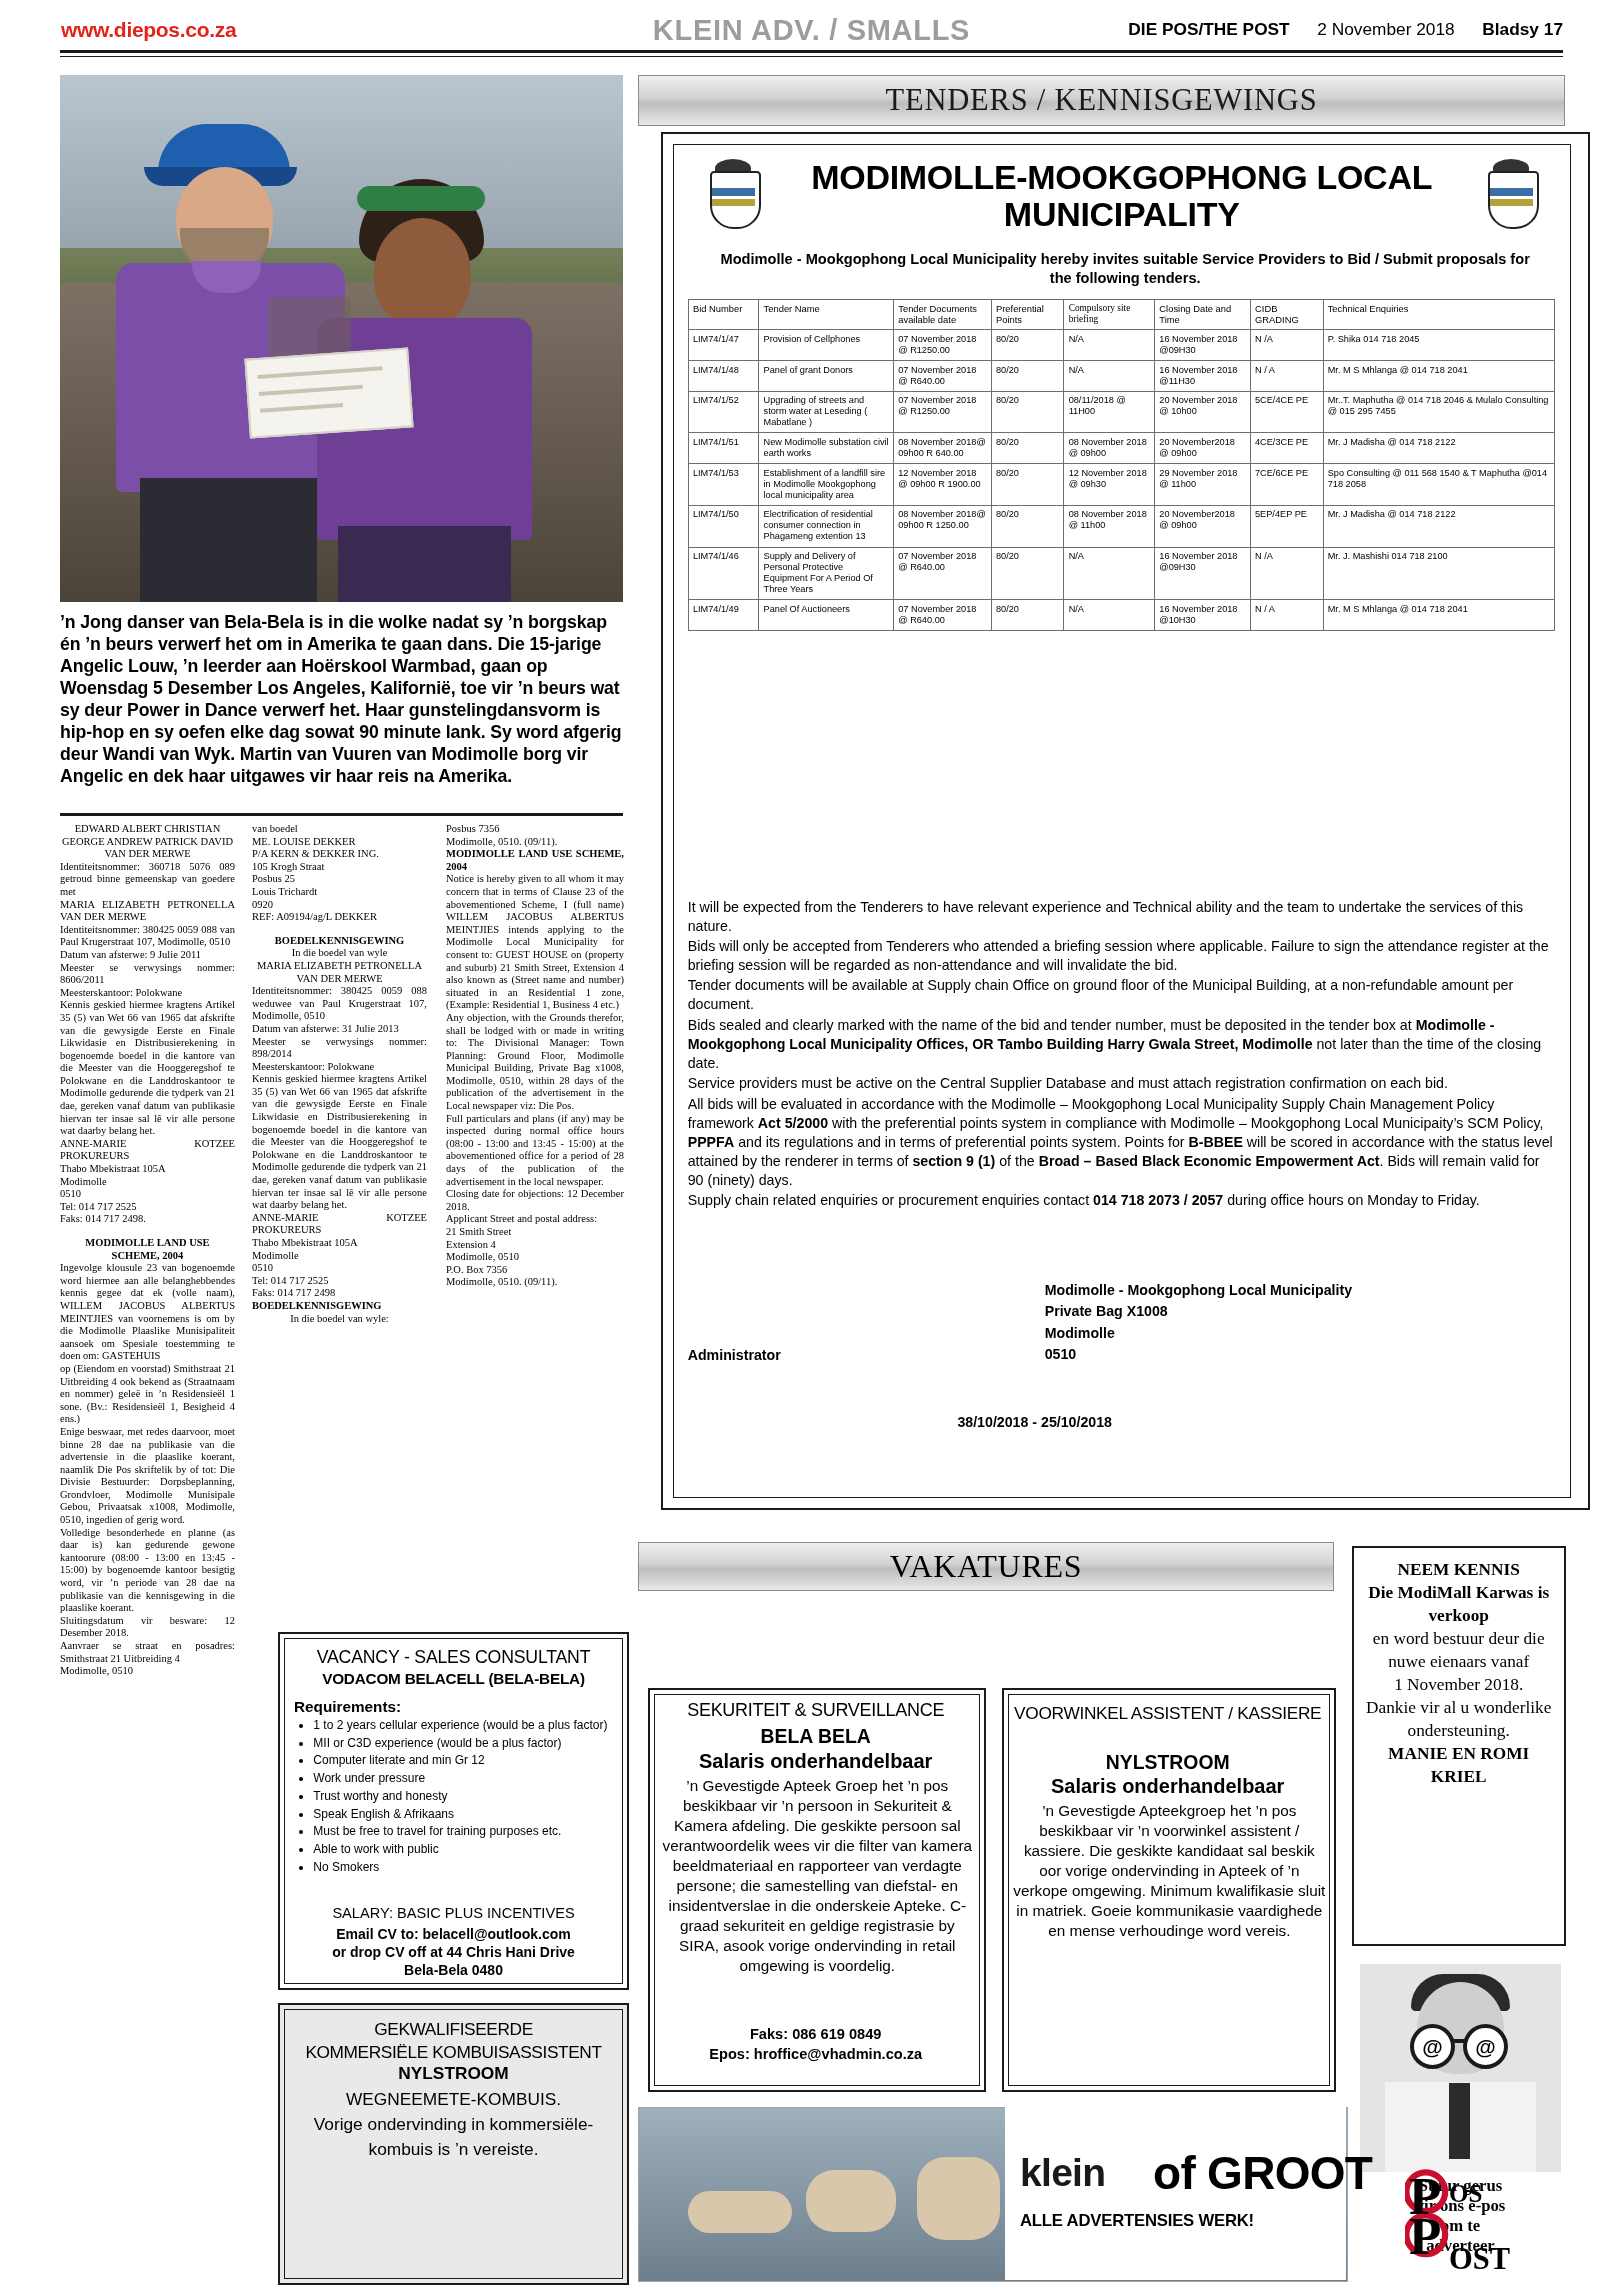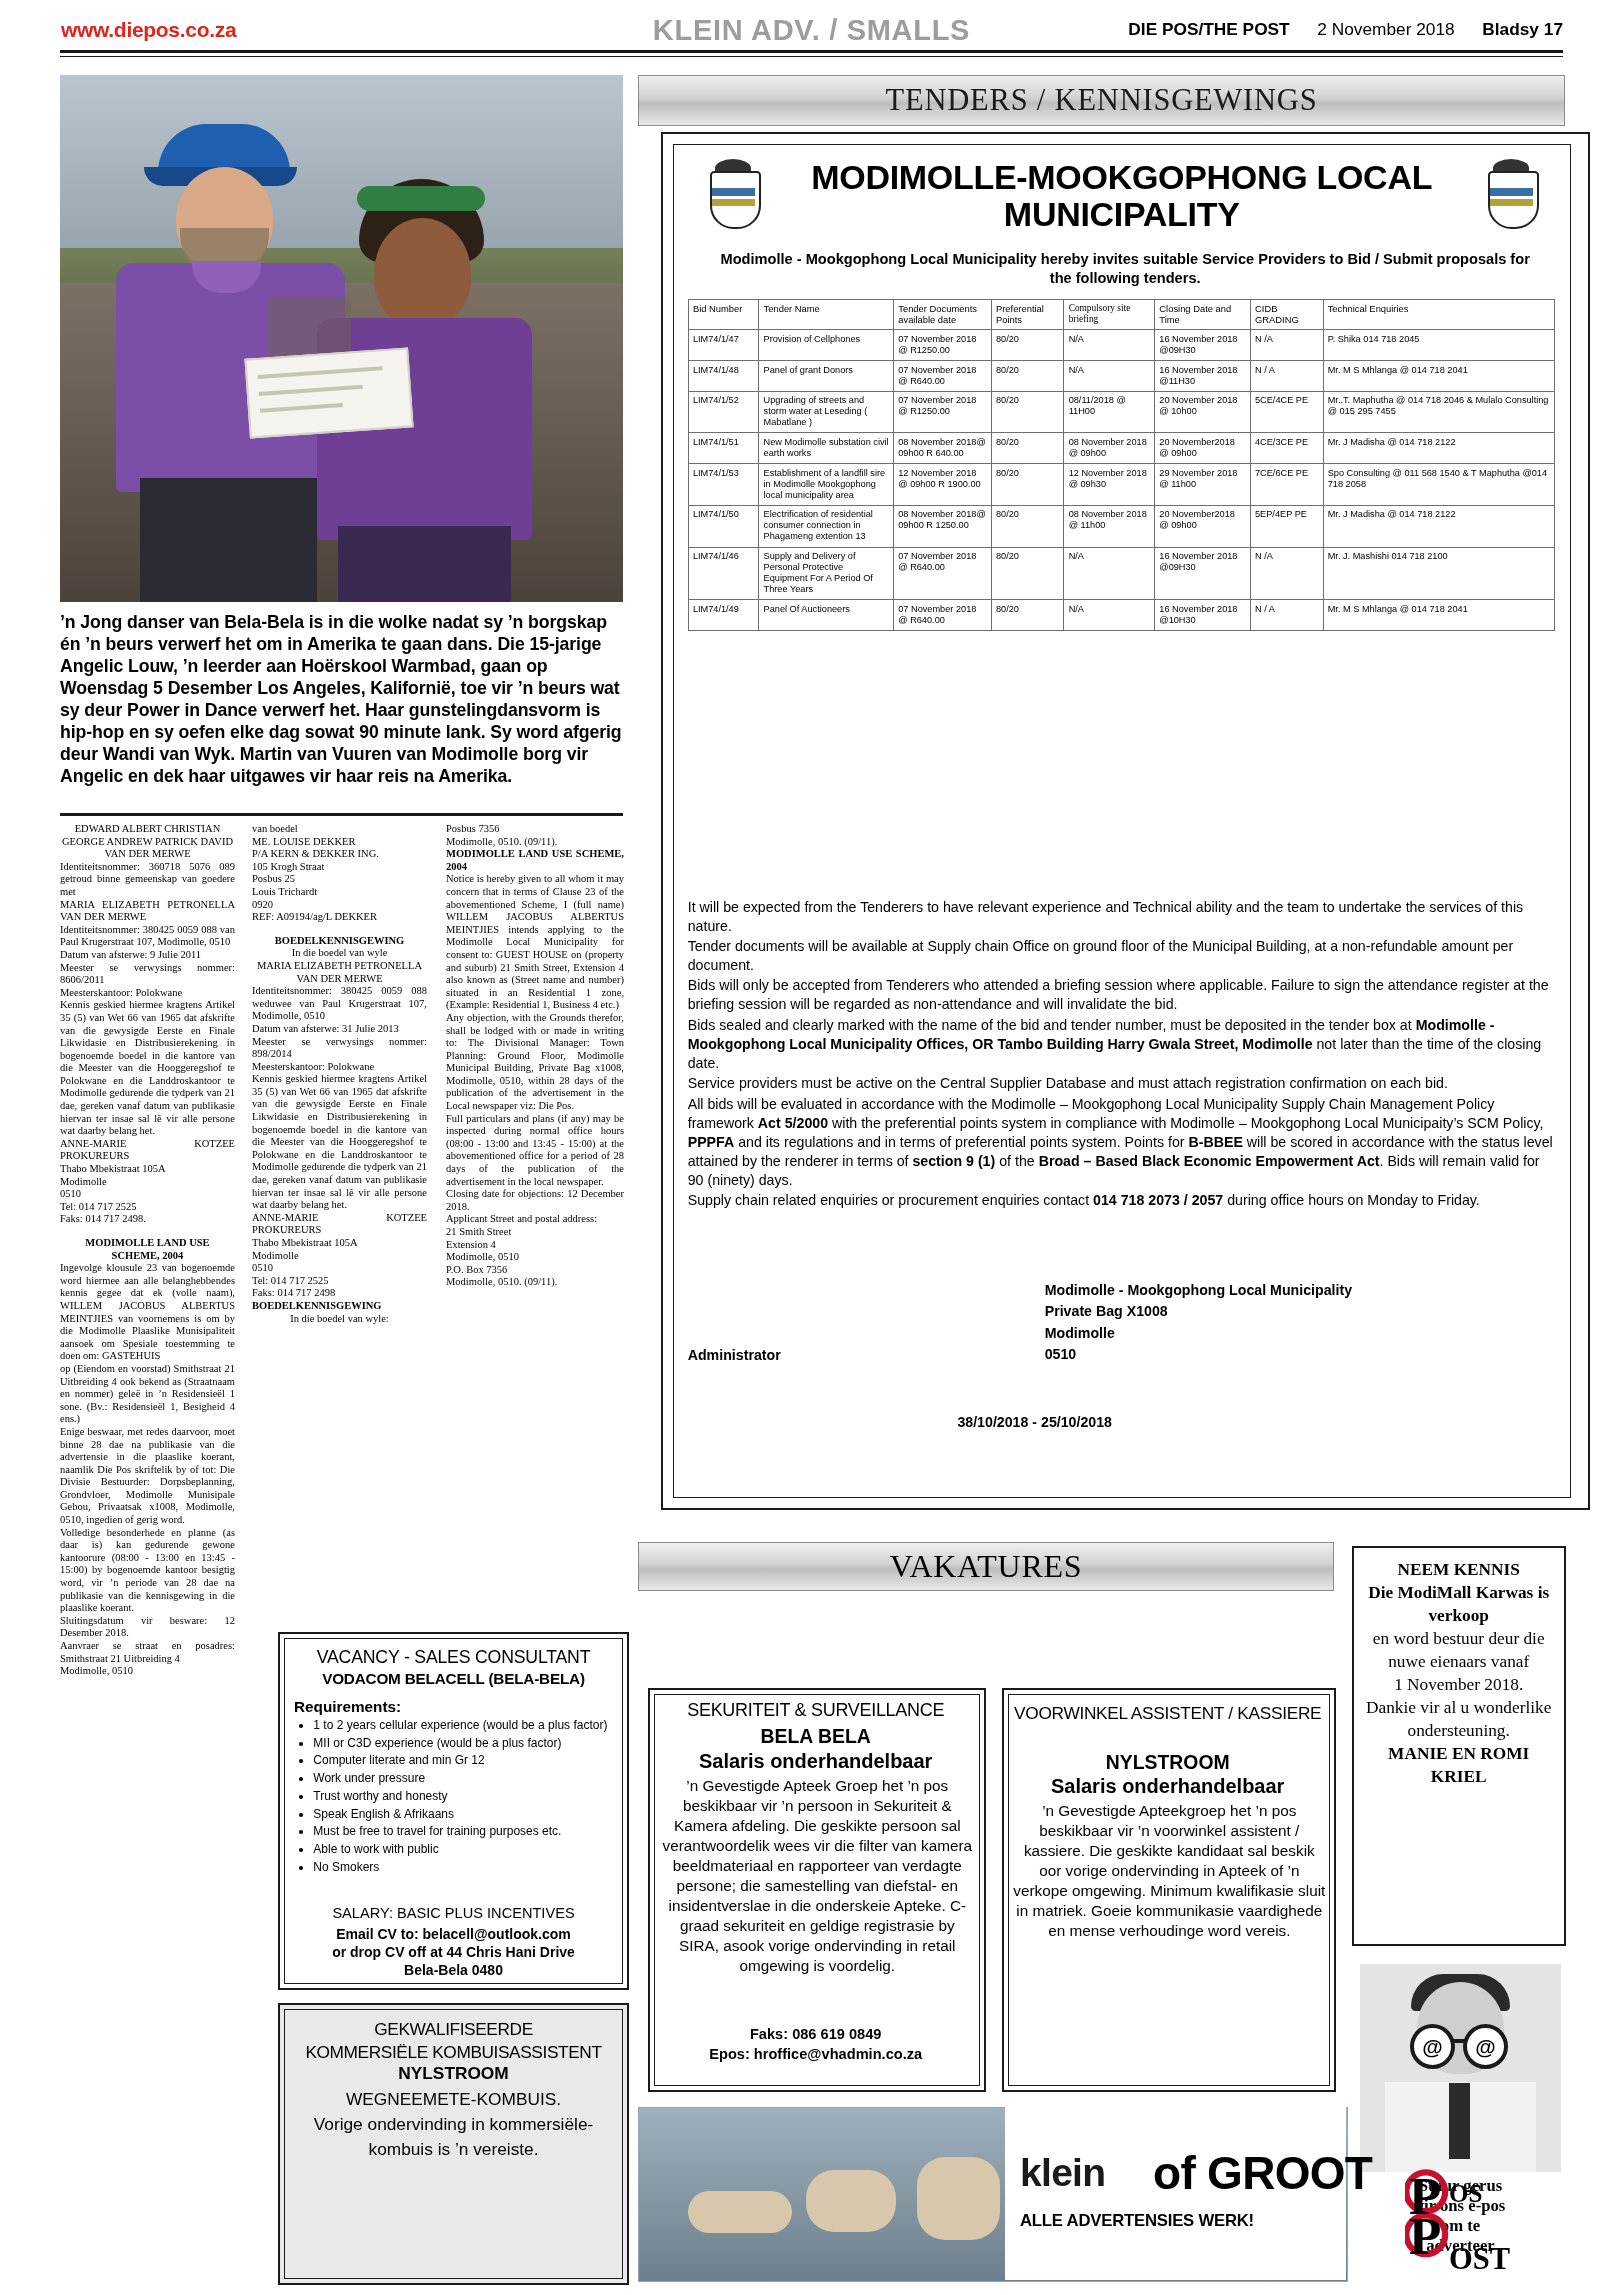--- a/index.html
+++ b/index.html
@@ -422,22 +422,22 @@
             <td>N/A</td>
             <td>16 November 2018 @10H30</td>
             <td>N / A</td>
             <td>Mr. M S Mhlanga @ 014 718 2041</td>
           </tr>
         </tbody>
       </table>
 
       <div class="tbody">
         <p>It will be expected from the Tenderers to have relevant experience and Technical ability and the team to undertake the services of this nature.</p>
+        <p>Bids will only be accepted from Tenderers who attended a briefing session where applicable. Failure to sign the attendance register at the briefing session will be regarded as non-attendance and will invalidate the bid.</p>
         <p>Tender documents will be available at Supply chain Office on ground floor of the Municipal Building, at a non-refundable amount per document.</p>
-        <p>Bids will only be accepted from Tenderers who attended a briefing session where applicable. Failure to sign the attendance register at the briefing session will be regarded as non-attendance and will invalidate the bid.</p>
         <p><span>Bids sealed and clearly marked with the name of the bid and tender number, must be deposited in the tender box at </span><b>Modimolle - Mookgophong Local Municipality Offices,  OR Tambo Building Harry Gwala Street, Modimolle</b><span> not later than the time of the closing date.</span></p>
         <p>Service providers must be active on the Central Supplier Database and must attach registration confirmation on each bid.</p>
         <p><span>All bids will be evaluated in accordance with the Modimolle – Mookgophong Local Municipality Supply Chain Management Policy framework </span><b>Act 5/2000</b><span> with the preferential points system in compliance with Modimolle – Mookgophong Local Municipaity’s SCM Policy, </span><b>PPPFA</b><span> and its regulations and in terms of preferential points system. Points for </span><b>B-BBEE</b><span> will be scored in accordance with the status level attained by the renderer in terms of </span><b>section 9 (1)</b><span> of the </span><b>Broad – Based Black Economic Empowerment Act</b><span>. Bids will remain valid for 90 (ninety) days.</span></p>
         <p><span>Supply chain related enquiries or procurement enquiries contact </span><b>014 718 2073 / 2057</b><span> during office hours on Monday to Friday.</span></p>
       </div>
 
       <div class="sig">
         <div class="addr">
           <div>Modimolle - Mookgophong Local Municipality</div>
           <div>Private Bag X1008</div>

